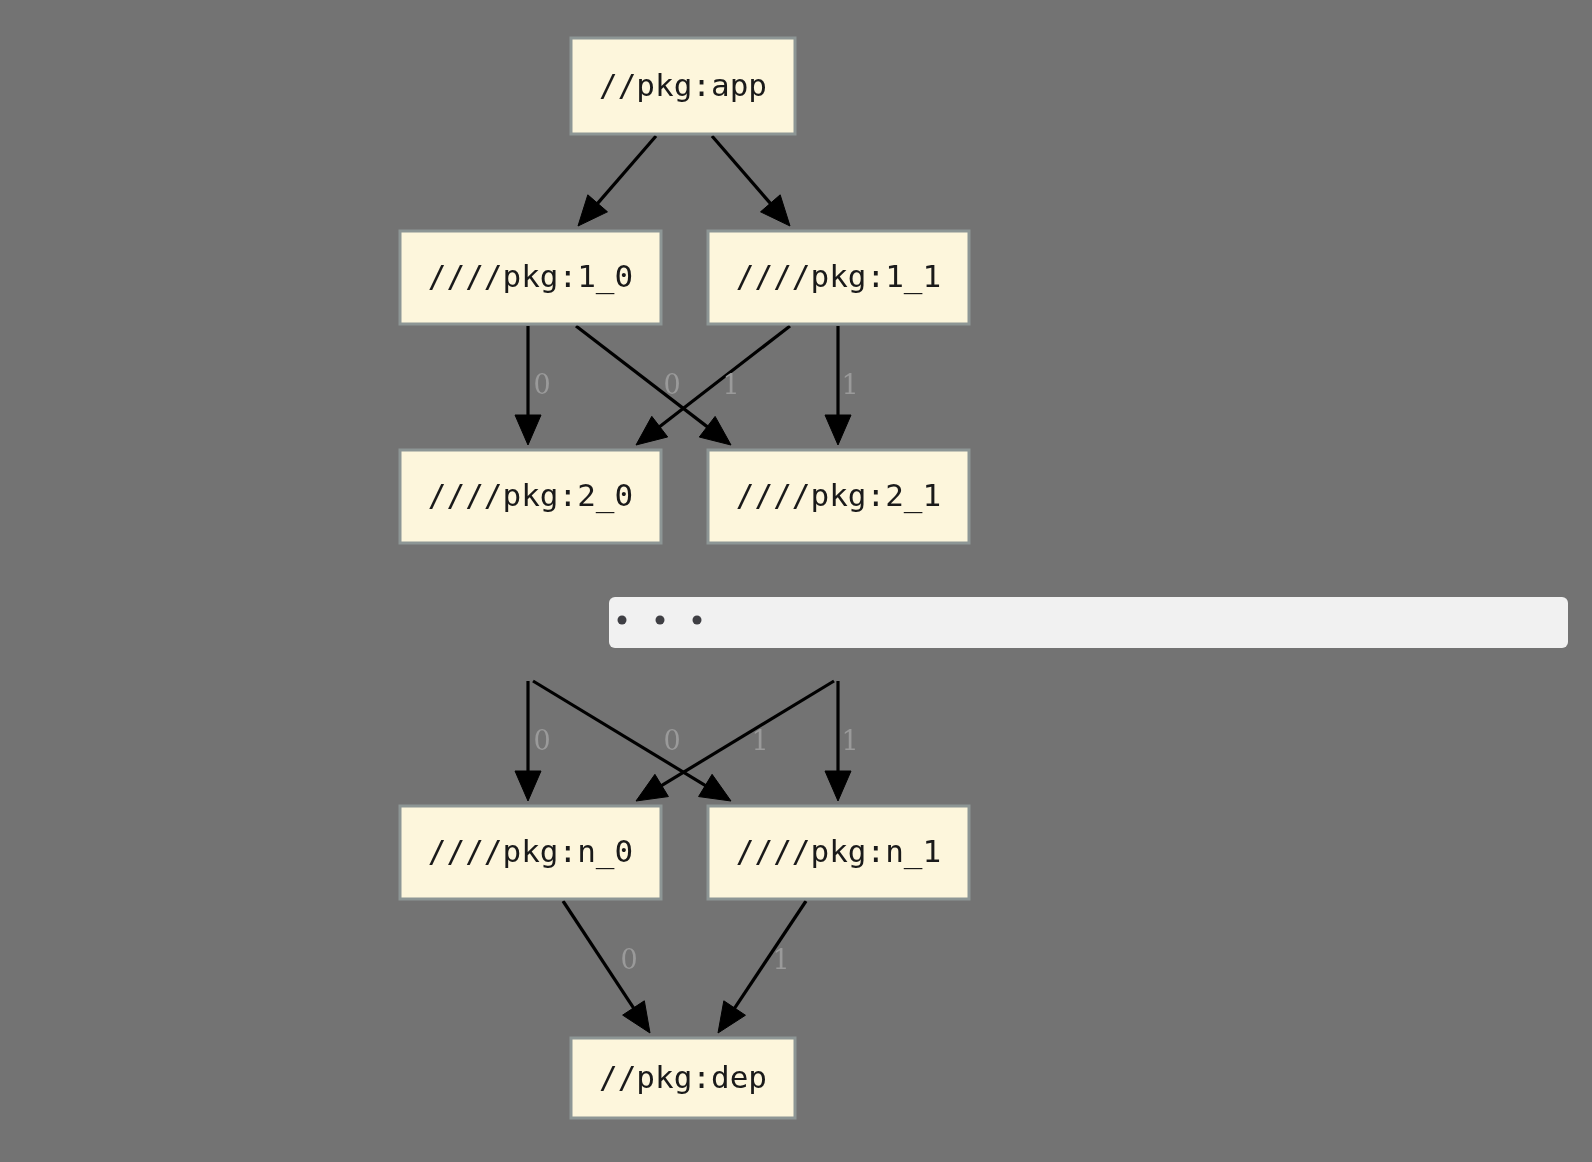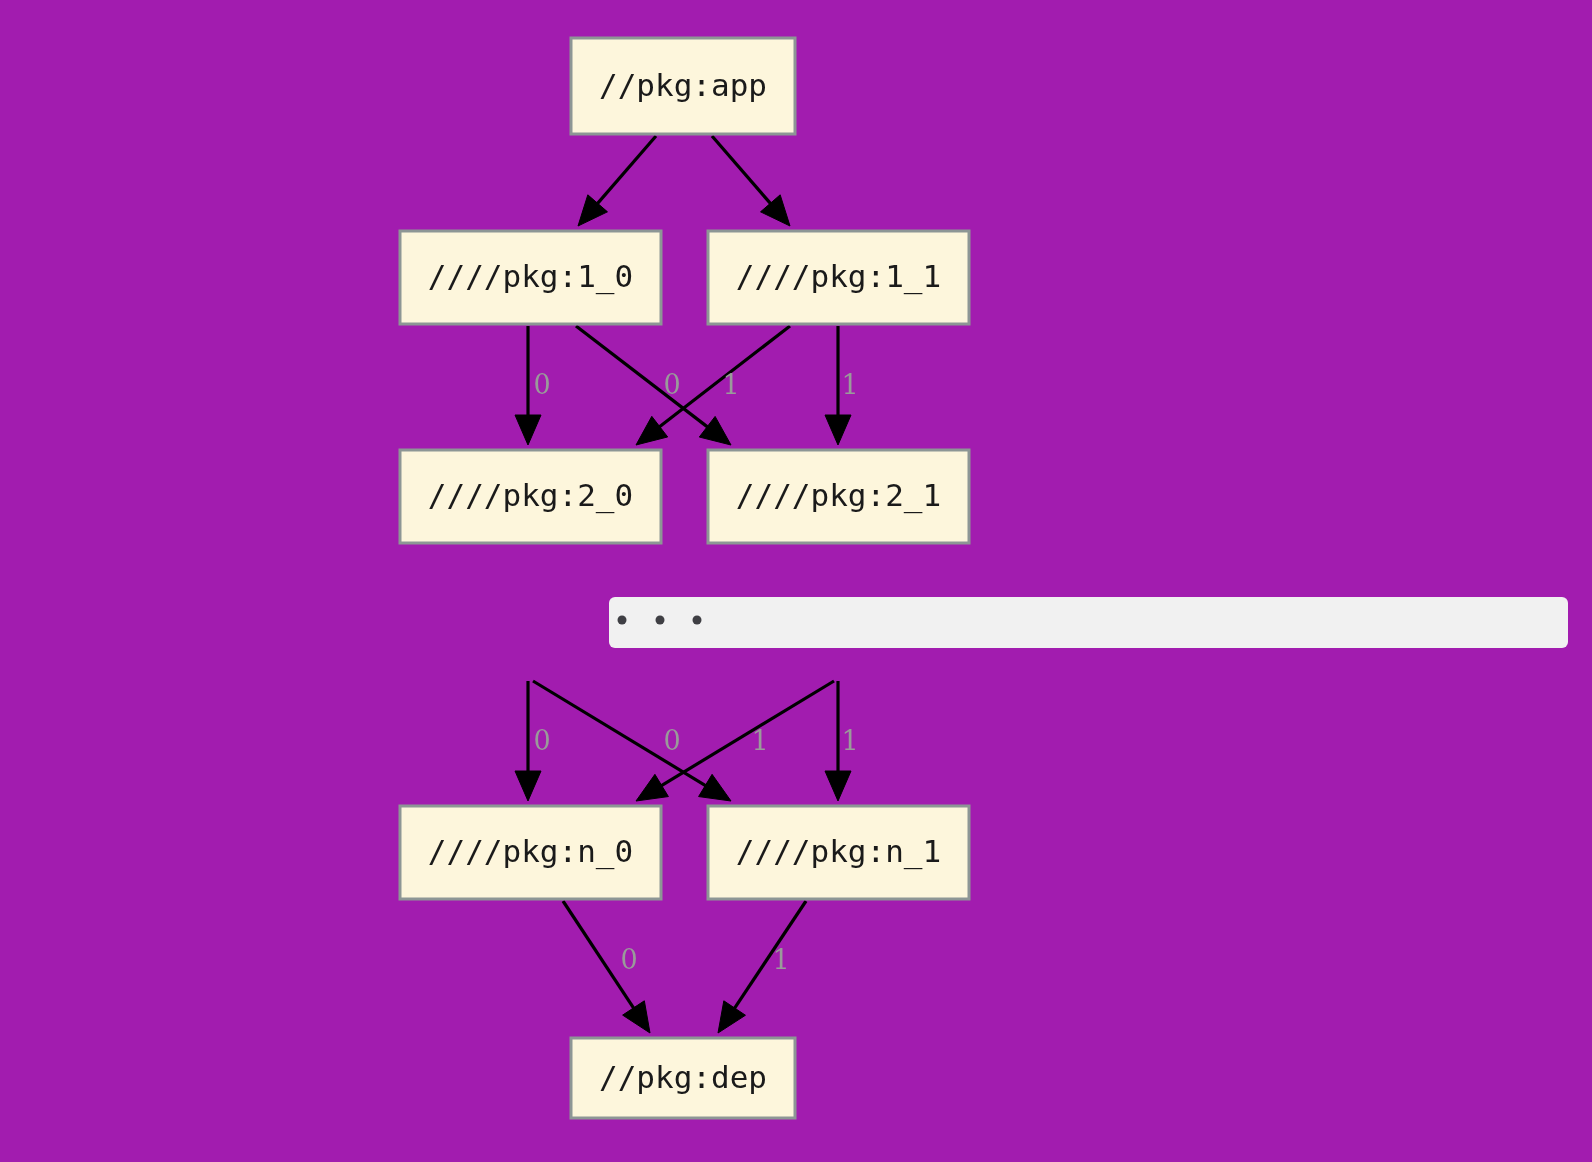--- a/index.html
+++ b/index.html
@@ -8,21 +8,21 @@
     padding: 0;
     background: #ffffff;
   }
   body {
     font-family: "DejaVu Sans Mono", monospace;
   }
   #stage {
     position: relative;
     width: 1592px;
     height: 1162px;
-    background: #a21caf;
+    background: #737373;
     overflow: hidden;
   }
   #graph-svg {
     position: absolute;
     left: 0;
     top: 0;
     width: 1592px;
     height: 1162px;
   }
   .node-box {

